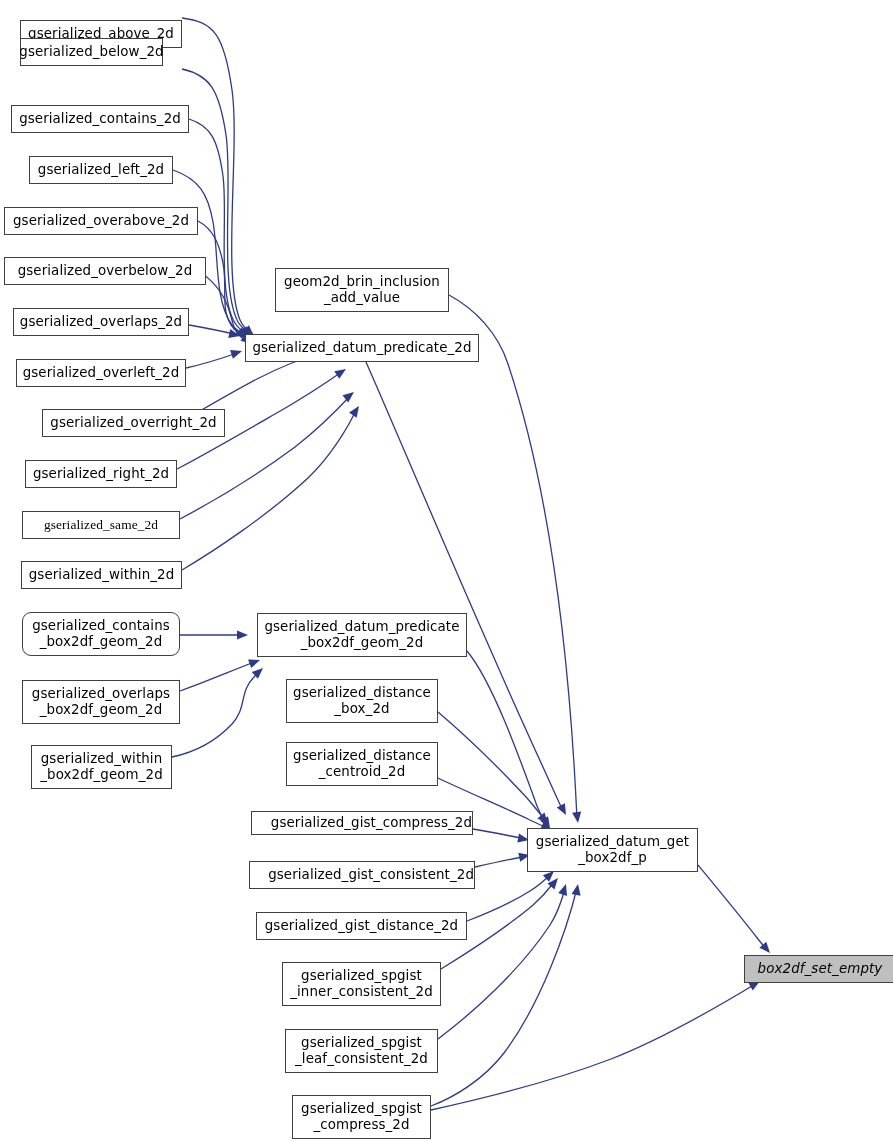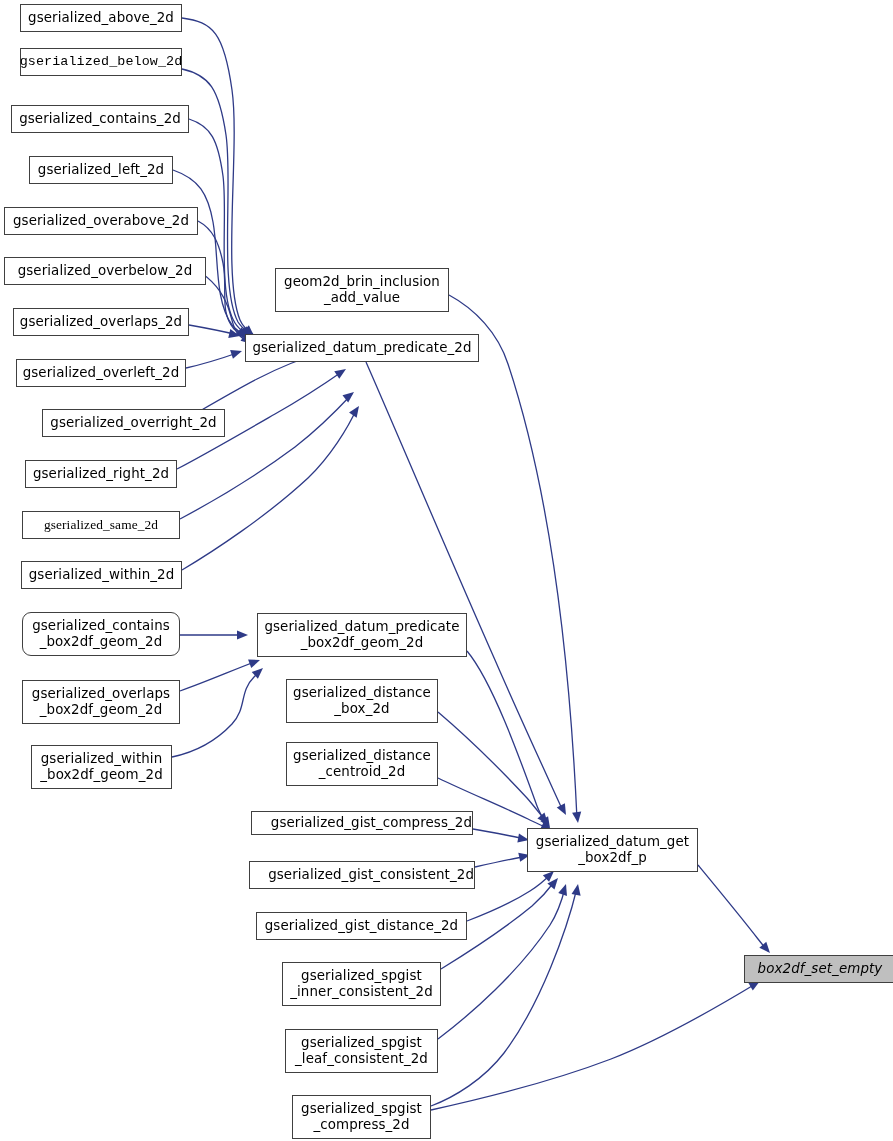--- a/index.html
+++ b/index.html
@@ -104,22 +104,22 @@
       <path d="M0,0 L-11,-4.6 L-11,4.6 Z" fill="#2e3a87" transform="translate(529,840) rotate(10)"></path>
       <path d="M0,0 L-11,-4.6 L-11,4.6 Z" fill="#2e3a87" transform="translate(530,855) rotate(-12)"></path>
       <path d="M0,0 L-11,-4.6 L-11,4.6 Z" fill="#2e3a87" transform="translate(554,871) rotate(-43)"></path>
       <path d="M0,0 L-11,-4.6 L-11,4.6 Z" fill="#2e3a87" transform="translate(558,878) rotate(-50)"></path>
       <path d="M0,0 L-11,-4.6 L-11,4.6 Z" fill="#2e3a87" transform="translate(566,884) rotate(-72)"></path>
       <path d="M0,0 L-11,-4.6 L-11,4.6 Z" fill="#2e3a87" transform="translate(578,884) rotate(-80)"></path>
       <path d="M0,0 L-11,-4.6 L-11,4.6 Z" fill="#2e3a87" transform="translate(770,953) rotate(49)"></path>
       <path d="M0,0 L-11,-4.6 L-11,4.6 Z" fill="#2e3a87" transform="translate(760,981) rotate(-30)"></path>
     </svg>
   <div id="node-layer">
-      <div class="node" style="left: 20px; top: 4px; width: 162px; height: 28px;"><span class="node-label">gserialized_above_2d</span></div>
-      <div class="node" style="left: 20px; top: 48px; width: 162px; height: 28px; font-family: Liberation Mono, monospace;"><span class="node-label">gserialized_below_2d</span></div>
+      <div class="node" style="left: 20px; top: 20px; width: 162px; height: 28px;"><span class="node-label">gserialized_above_2d</span></div>
+      <div class="node" style="left: 20px; top: 38px; width: 143px; height: 28px;"><span class="node-label">gserialized_below_2d</span></div>
       <div class="node" style="left: 11px; top: 105px; width: 178px; height: 28px;"><span class="node-label">gserialized_contains_2d</span></div>
       <div class="node" style="left: 29px; top: 156px; width: 144px; height: 28px;"><span class="node-label">gserialized_left_2d</span></div>
       <div class="node" style="left: 4px; top: 207px; width: 194px; height: 28px;"><span class="node-label">gserialized_overabove_2d</span></div>
       <div class="node" style="left: 4px; top: 257px; width: 202px; height: 28px;"><span class="node-label">gserialized_overbelow_2d</span></div>
       <div class="node" style="left: 13px; top: 308px; width: 176px; height: 28px;"><span class="node-label">gserialized_overlaps_2d</span></div>
       <div class="node" style="left: 16px; top: 359px; width: 170px; height: 28px;"><span class="node-label">gserialized_overleft_2d</span></div>
       <div class="node" style="left: 10px; top: 409px; width: 183px; height: 28px; margin-left: 32px;"><span class="node-label">gserialized_overright_2d</span></div>
       <div class="node" style="left: 25px; top: 460px; width: 152px; height: 28px;"><span class="node-label">gserialized_right_2d</span></div>
       <div class="node" style="left: 22px; top: 511px; width: 158px; height: 28px; font-family: Liberation Serif, serif;"><span class="node-label">gserialized_same_2d</span></div>
       <div class="node" style="left: 21px; top: 561px; width: 161px; height: 28px;"><span class="node-label">gserialized_within_2d</span></div>

